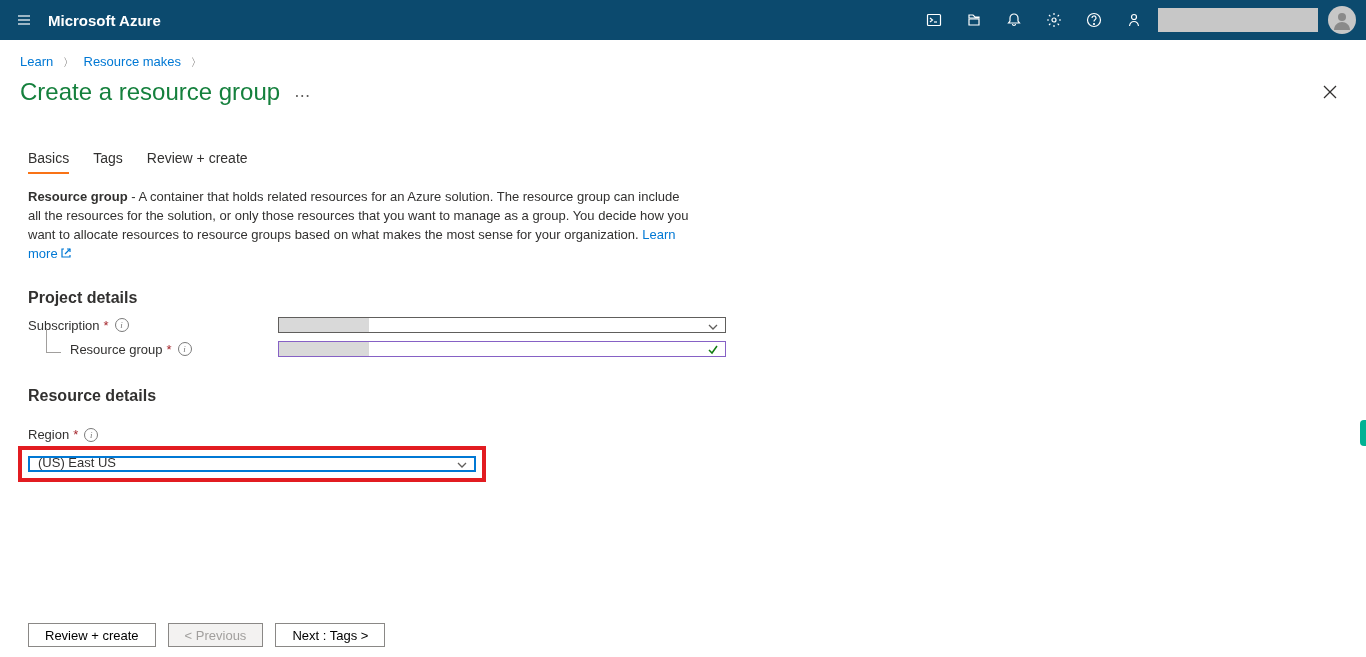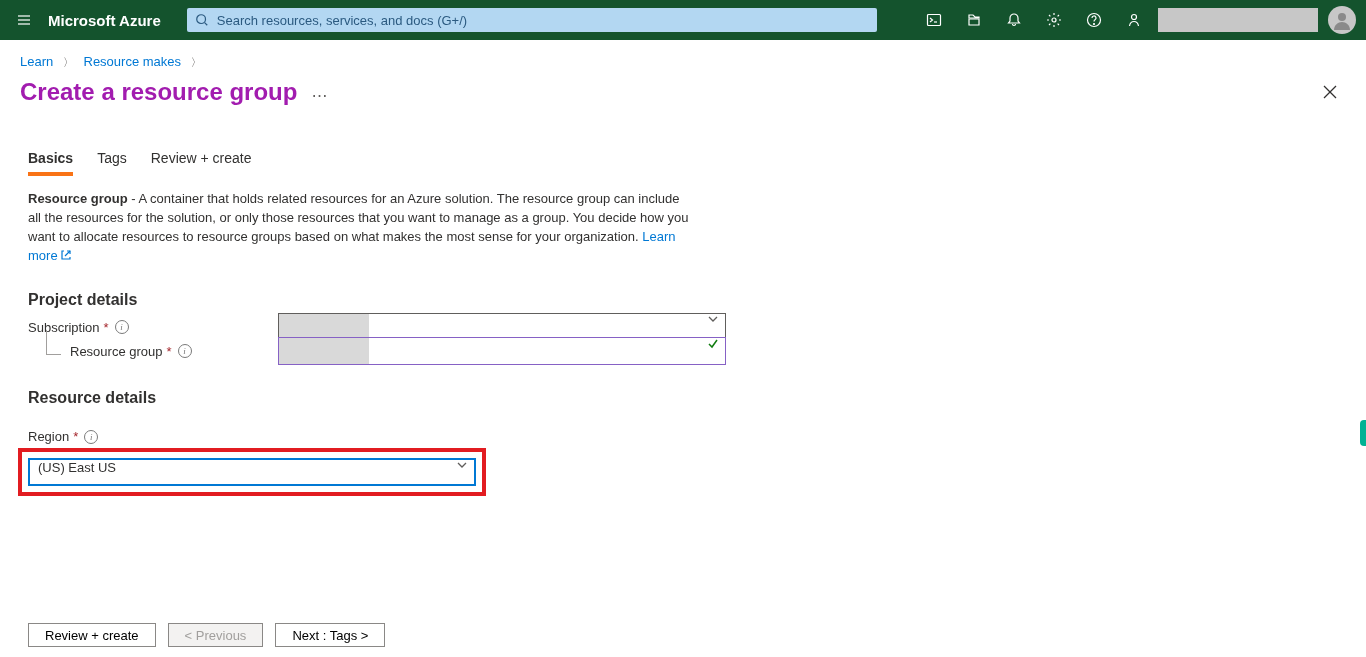--- a/index.html
+++ b/index.html
@@ -11,21 +11,21 @@
     background: #fff;
     width: 1366px;
     height: 657px;
     overflow: hidden;
     position: relative;
   }
 
   
   .topbar {
     height: 40px;
-    background: #14532d;
+    background: #0c4a6e;
     display: flex;
     align-items: center;
     color: #fff;
   }
   .hamburger {
     width: 48px;
     display: flex;
     align-items: center;
     justify-content: center;
     cursor: pointer;
@@ -94,22 +94,22 @@
 
   
   .head-row {
     display: flex;
     align-items: center;
     padding: 0 20px;
     margin-top: 2px;
   }
   .page-title {
     font-size: 24px;
-    font-weight: 700;
-    color: #a21caf;
+    font-weight: 400;
+    color: #15803d;
   }
   .ellipsis-btn {
     margin-left: 14px;
     color: #605e5c;
     font-size: 16px;
     letter-spacing: 1px;
     cursor: pointer;
     padding-top: 6px;
   }
   .close-x {
@@ -132,22 +132,22 @@
     margin-top: 42px;
     border-bottom: none;
   }
   .tab {
     font-size: 14px;
     padding-bottom: 6px;
     color: #323130;
     cursor: pointer;
   }
   .tab.active {
-    border-bottom: 4px solid #f97316;
-    font-weight: 700;
+    border-bottom: 2px solid #f97316;
+    font-weight: 400;
   }
 
   
   .desc {
     padding: 14px 28px 0 28px;
     max-width: 720px;
     line-height: 1.45;
     color: #323130;
   }
   .desc b { font-weight: 600; }
@@ -197,24 +197,24 @@
     justify-content: center;
     font-size: 9px;
     color: #7a7a7a;
     font-style: italic;
     font-family: Georgia, serif;
   }
   .input-cell {
     width: 448px;
   }
   .combo {
-    height: 28px;
+    height: 16px;
     border: 1px solid #605e5c;
     display: flex;
-    align-items: flex-start;
+    align-items: flex-end;
     font-size: 13px;
     background: #fff;
   }
   .combo .redact {
     width: 90px;
     height: 100%;
     background: #d9d9d9;
   }
   .combo .val { flex:1; padding: 0 8px; }
   .combo .chev { width: 24px; display:flex; align-items:center; justify-content:center; color:#605e5c;}
@@ -277,29 +277,20 @@
 
 <div class="topbar">
   <div class="hamburger">
     <svg viewBox="0 0 16 16" stroke="#fff" stroke-width="1.2">
         <line x1="2" y1="4" x2="14" y2="4"></line>
         <line x1="2" y1="8" x2="14" y2="8"></line>
         <line x1="2" y1="12" x2="14" y2="12"></line>
       </svg>
   </div>
   <div class="brand">Microsoft Azure</div>
-  <div class="search-wrap">
-    <div class="search">
-      <svg viewBox="0 0 16 16" fill="none" stroke="#2b5a80" stroke-width="1.4">
-          <circle cx="7" cy="7" r="5"></circle>
-          <line x1="11" y1="11" x2="14" y2="14"></line>
-        </svg>
-      <span>Search resources, services, and docs (G+/)</span>
-    </div>
-  </div>
   <div class="topbar-spacer"></div>
   <div class="top-icons">
     <div class="top-icon">
       <svg viewBox="0 0 16 16" fill="none" stroke="#fff" stroke-width="1.2">
           <rect x="1.5" y="2.5" width="13" height="11" rx="1"></rect>
           <path d="M4 6l2.5 2L4 10"></path>
           <line x1="8" y1="10" x2="11" y2="10"></line>
         </svg>
     </div>
     <div class="top-icon">

